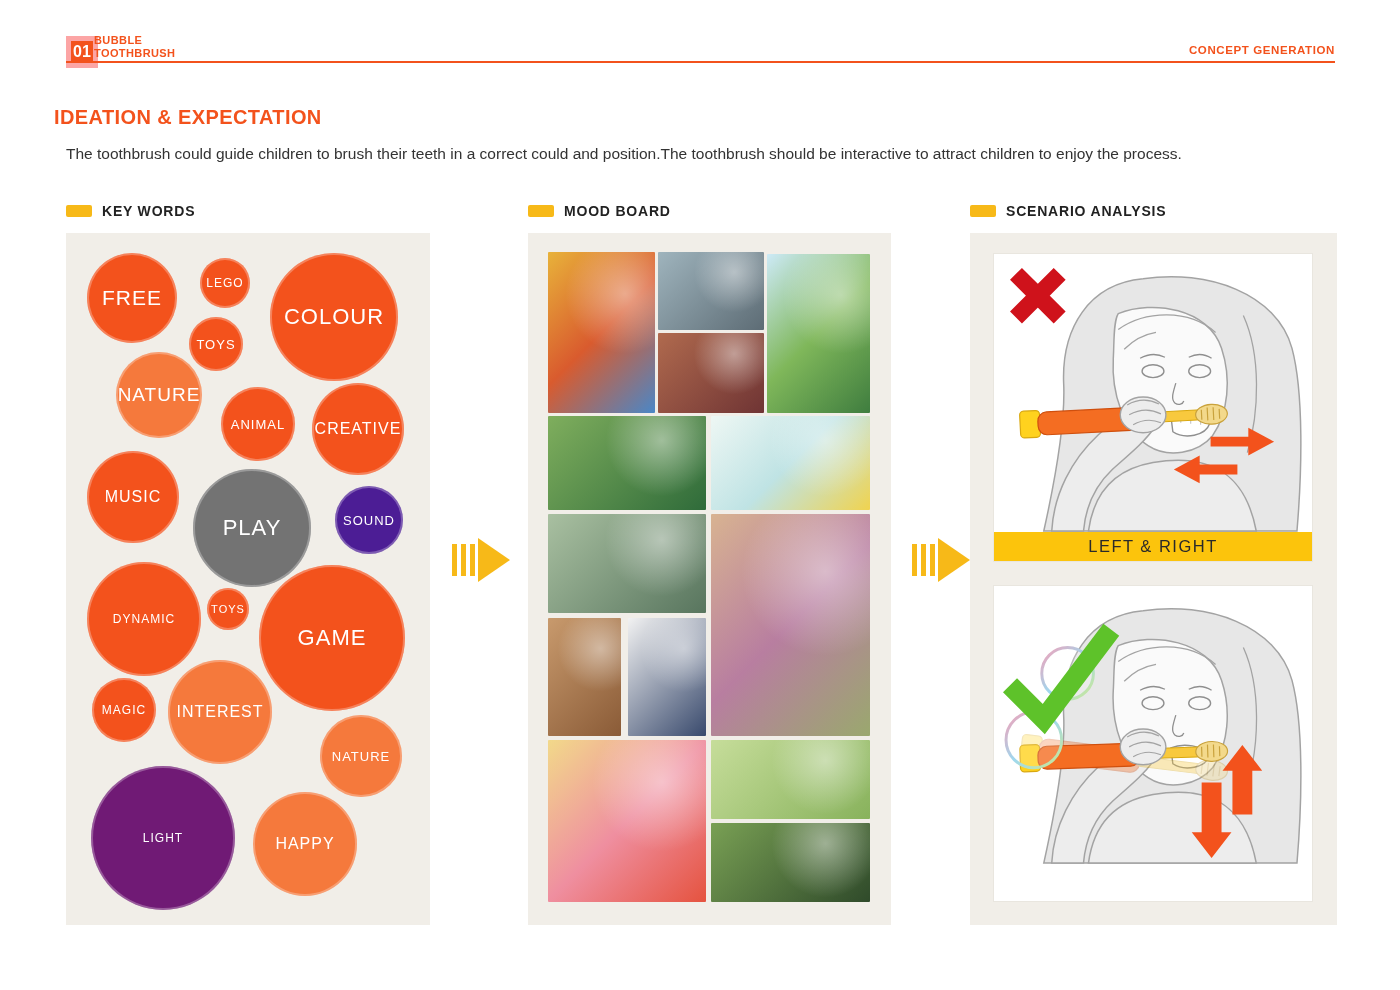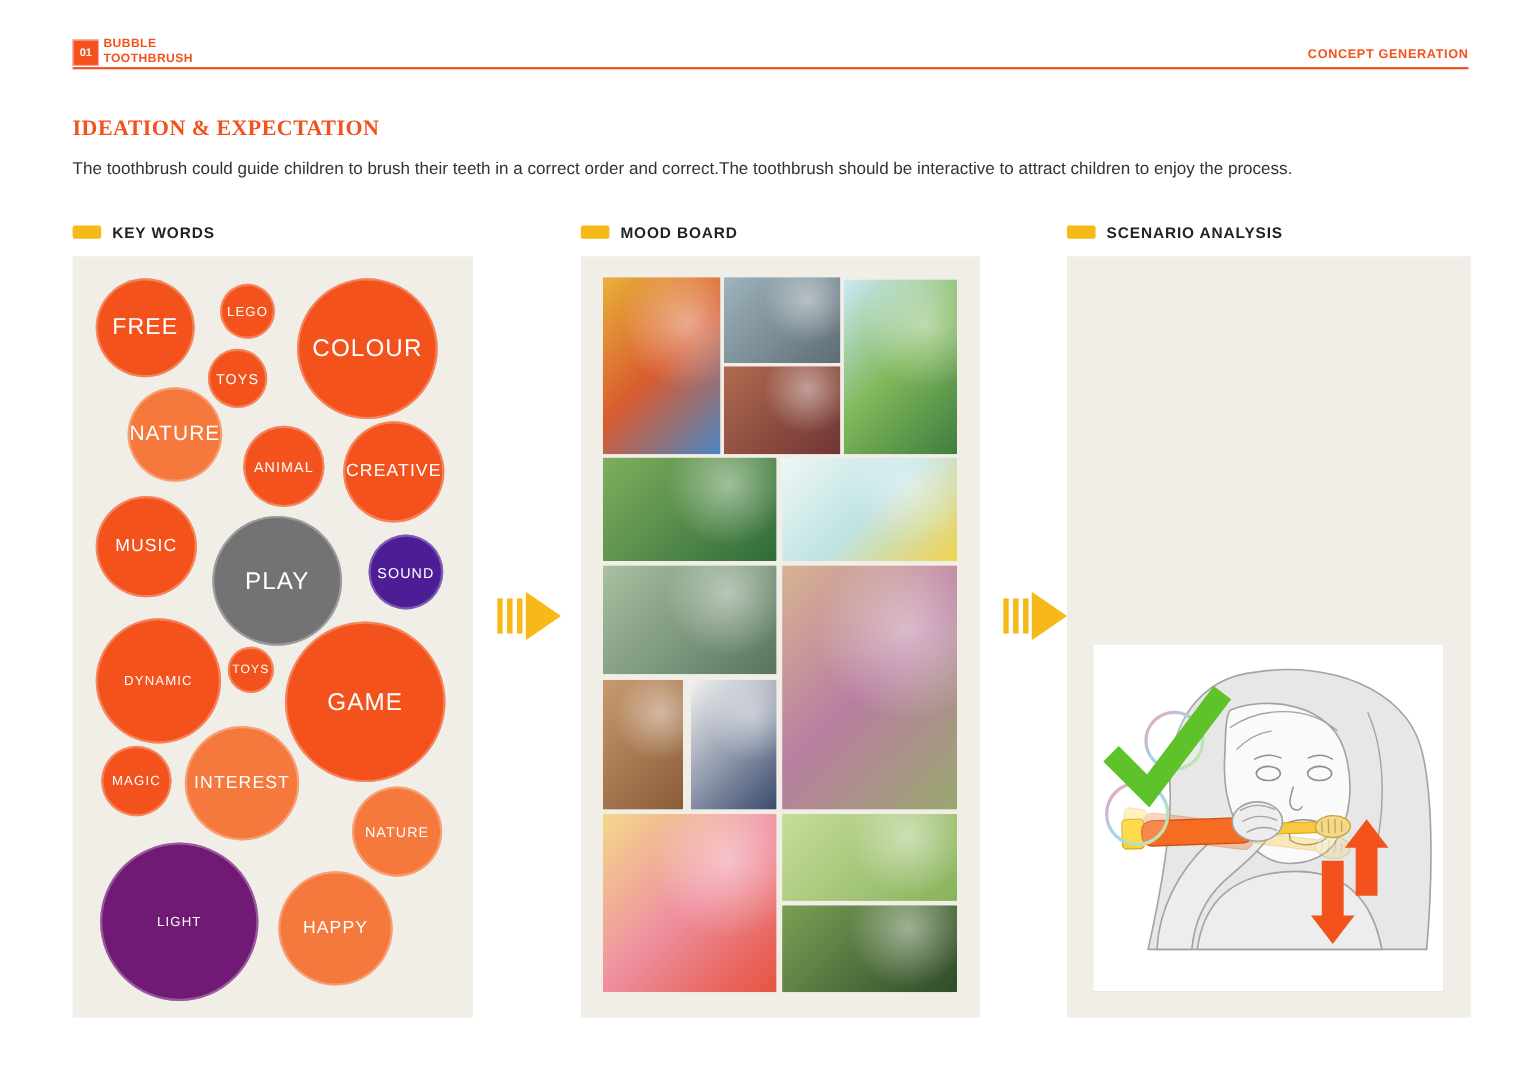--- a/index.html
+++ b/index.html
@@ -5,26 +5,26 @@
   html,body{margin:0;padding:0;}
   body{
     width:1400px;height:990px;background:#ffffff;position:relative;overflow:hidden;
     font-family:"Liberation Sans", sans-serif;
     --orange:#f3521c; --orange-light:#f5793c; --gold:#f7b918; --bar-yellow:#fcc40c;
     --red:#cf121b; --green:#5ec22a; --panel:#f1eee8; --ink:#333333;
   }
   .abs{position:absolute;}
   
   .hdr-num{left:66px;top:36px;width:22px;height:22px;background:var(--orange);color:#fff;
-    font-size:10px;font-weight:bold;display:flex;align-items:center;justify-content:center;border:1px solid #fca5a5;}
+    font-size:16px;font-weight:bold;display:flex;align-items:center;justify-content:center;border:5px solid #fca5a5;}
   .hdr-brand{left:94px;top:34px;color:var(--orange);font-size:11px;font-weight:bold;line-height:13px;letter-spacing:.4px;}
   .hdr-right{right:65px;top:44px;color:var(--orange);font-size:11.5px;font-weight:bold;letter-spacing:.6px;}
   .hdr-rule{left:66px;top:61px;width:1269px;height:2px;background:var(--orange);}
   
-  .title{left:66px;top:106px;color:var(--orange);font-size:20px;font-weight:bold;letter-spacing:.4px;font-family:Liberation Serif, serif;}
+  .title{left:54px;top:106px;color:var(--orange);font-size:20px;font-weight:bold;letter-spacing:.4px;}
   .body-text{left:66px;top:143px;width:1240px;color:var(--ink);font-size:15.5px;line-height:21px;}
   
   .sec-label{top:203px;display:flex;align-items:center;gap:10px;}
   .sec-label .swatch{width:26px;height:12px;background:var(--gold);border-radius:2px;}
   .sec-label .txt{font-size:14px;font-weight:bold;color:#222;letter-spacing:.8px;}
   
   .panel{top:233px;height:692px;background:var(--panel);}
   #kw-panel{left:66px;width:364px;}
   #mb-panel{left:528px;width:363px;}
   #sc-panel{left:970px;width:367px;}
@@ -75,21 +75,21 @@
 
 <div class="abs hdr-num">01</div>
 <div class="abs hdr-brand">
   <div>BUBBLE</div>
   <div>TOOTHBRUSH</div>
 </div>
 <div class="abs hdr-right">CONCEPT GENERATION</div>
 <div class="abs hdr-rule"></div>
 
 <div class="abs title">IDEATION &amp; EXPECTATION</div>
-<div class="abs body-text">The toothbrush could guide children to brush their teeth in a correct order and correct.The toothbrush should be interactive to attract children to enjoy the process.</div>
+<div class="abs body-text">The toothbrush could guide children to brush their teeth in a correct could and position.The toothbrush should be interactive to attract children to enjoy the process.</div>
 
 <div class="abs sec-label" style="left:66px">
   <span class="swatch"></span>
   <span class="txt">KEY WORDS</span>
 </div>
 <div class="abs sec-label" style="left:528px">
   <span class="swatch"></span>
   <span class="txt">MOOD BOARD</span>
 </div>
 <div class="abs sec-label" style="left:970px">
@@ -151,20 +151,35 @@
   <g style="fill:var(--gold)">
     <rect x="0" y="6" width="5" height="32"></rect>
       <rect x="9" y="6" width="5" height="32"></rect>
       <rect x="18" y="6" width="5" height="32"></rect>
     <polygon points="26,0 58,22 26,44"></polygon>
   </g>
 </svg>
 
 <div id="sc-panel" class="abs panel">
 
+  <div id="card1" class="card">
+    <svg class="art" width="318" height="278" viewBox="0 0 320 280">
+      <use href="#girl-art"></use>
+      <g transform="rotate(-3 150 165)">
+          <use href="#brush-art"></use>
+        </g>
+      <use href="#hand-art"></use>
+      <g style="fill:var(--orange)">
+        <path d="M218,184 h38 v-9 l26,14 -26,14 v-9 h-38 z"></path>
+        <path d="M245,212 h-38 v-9 l-26,14 26,14 v-9 h38 z"></path>
+      </g>
+      <path d="M22,20 L66,64 M66,20 L22,64" style="stroke:var(--red)" stroke-width="17"></path>
+    </svg>
+    <div class="caption-bar">LEFT &amp; RIGHT</div>
+  </div>
 
   <div id="card2" class="card">
     <svg class="art" width="318" height="283" viewBox="0 0 320 285">
       <defs>
         <linearGradient id="bubblegrad" x1="0" y1="0" x2="1" y2="1">
           <stop offset="0" stop-color="#f59fb6"></stop>
             <stop offset="0.5" stop-color="#9fd8ef"></stop>
             <stop offset="1" stop-color="#cde98f"></stop>
         </linearGradient>
       </defs>

